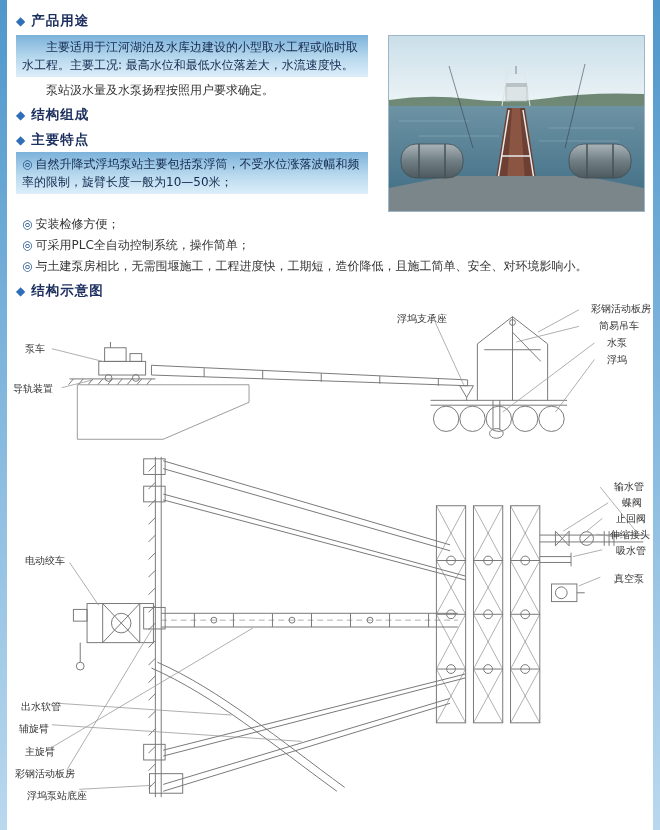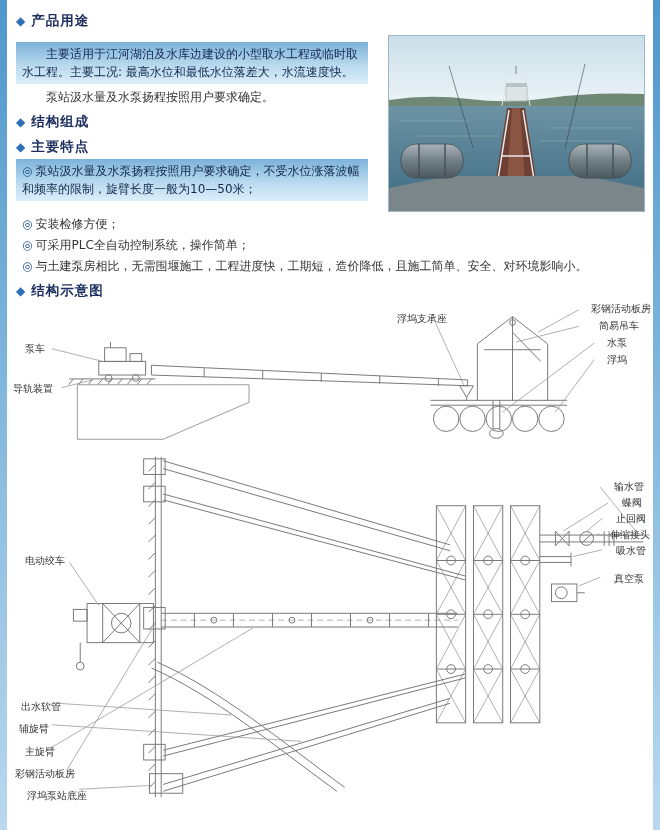--- a/index.html
+++ b/index.html
@@ -12,21 +12,21 @@
   .content{position:absolute;left:7px;right:7px;top:0;height:830px;padding:5px 8px 0 9px;overflow:hidden}
   .heading{display:flex;align-items:center;gap:5px;margin:7px 0 3px;font-weight:bold;
            font-size:13.5px;color:#1c2f5e;letter-spacing:1px}
   .diamond{color:#2e6fb7;font-size:12px;font-weight:normal}
   p{font-size:12px;line-height:1.5;color:#222}
   .hl{background:linear-gradient(180deg,#7cb2da 0%,#b8d9ee 55%,#ddeefa 100%);
       padding:3px 6px;margin:2px 0 4px;color:#13294e}
   .indent{text-indent:2em}
   .plain{margin:3px 0;padding:0 6px;color:#333}
   .feature .mark{color:#1c4f86;margin-right:3px}
-  .row{display:flex;gap:20px;align-items:center}
+  .row{display:flex;gap:20px;align-items:flex-start}
   .col-text{flex:1;min-width:0}
   .photo{width:257px;height:177px;flex:0 0 auto;border:1px solid #9fb6c6;overflow:hidden;background:#cfe0e8;margin-top:2px}
   .drawing{position:relative;width:644px;margin:2px -6px 0 -7px}
   .drawing svg{display:block}
   .dlabel{position:absolute;font-size:10px;color:#333;white-space:nowrap;line-height:1.15}
 </style>
 </head>
 <body>
 
 <div class="page">
@@ -47,21 +47,21 @@
 
         <div class="heading">
           <span class="diamond">◆</span>
           <span>结构组成</span>
         </div>
 
         <div class="heading">
           <span class="diamond">◆</span>
           <span>主要特点</span>
         </div>
-        <p class="hl feature"><span class="mark">◎</span><span>泵站汲水量及水泵扬程按照用户要求确定，不受水位涨落波幅和频率的限制，旋臂长度一般为10—50米；</span></p>
+        <p class="hl feature"><span class="mark">◎</span><span>自然升降式浮坞泵站主要包括泵浮筒，不受水位涨落波幅和频率的限制，旋臂长度一般为10—50米；</span></p>
       </div>
 
       <div class="photo">
         <svg width="255" height="175" viewBox="0 0 255 175" preserveAspectRatio="none">
           <defs>
             <linearGradient id="sky" x1="0" y1="0" x2="0" y2="1">
               <stop offset="0" stop-color="#cadfe9"></stop>
                 <stop offset="1" stop-color="#eef5f7"></stop>
             </linearGradient>
             <linearGradient id="water" x1="0" y1="0" x2="0" y2="1">

